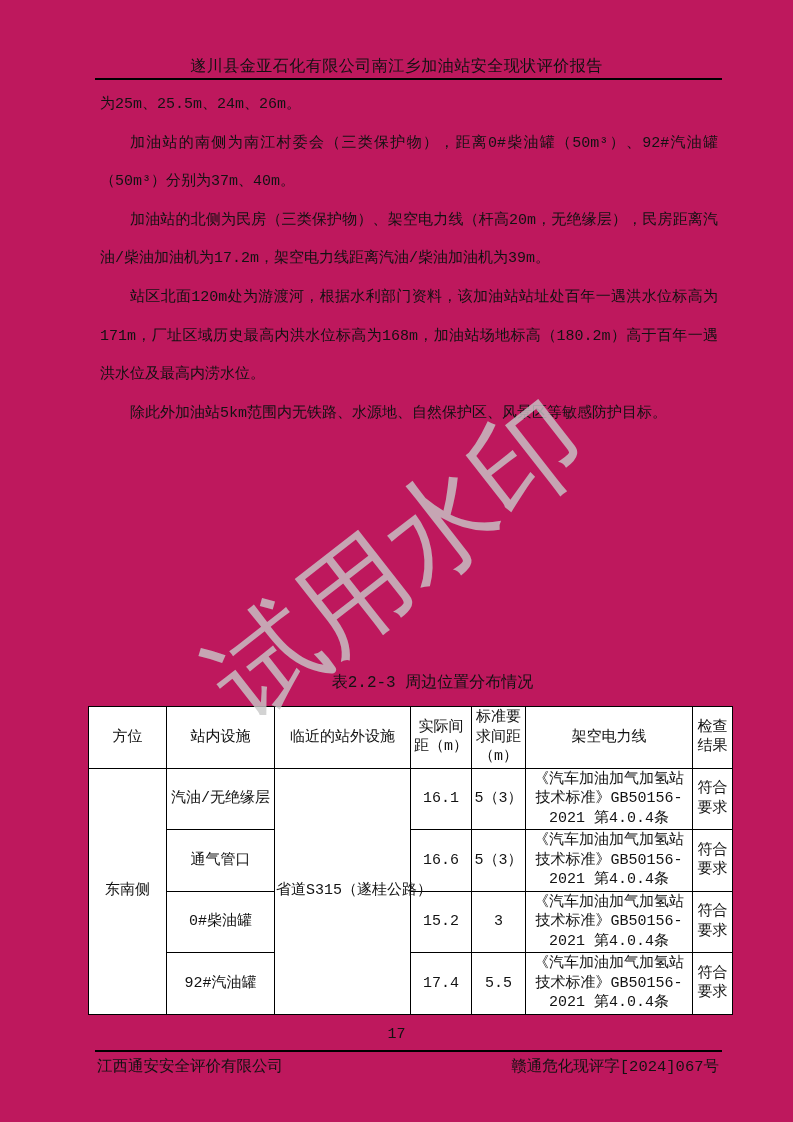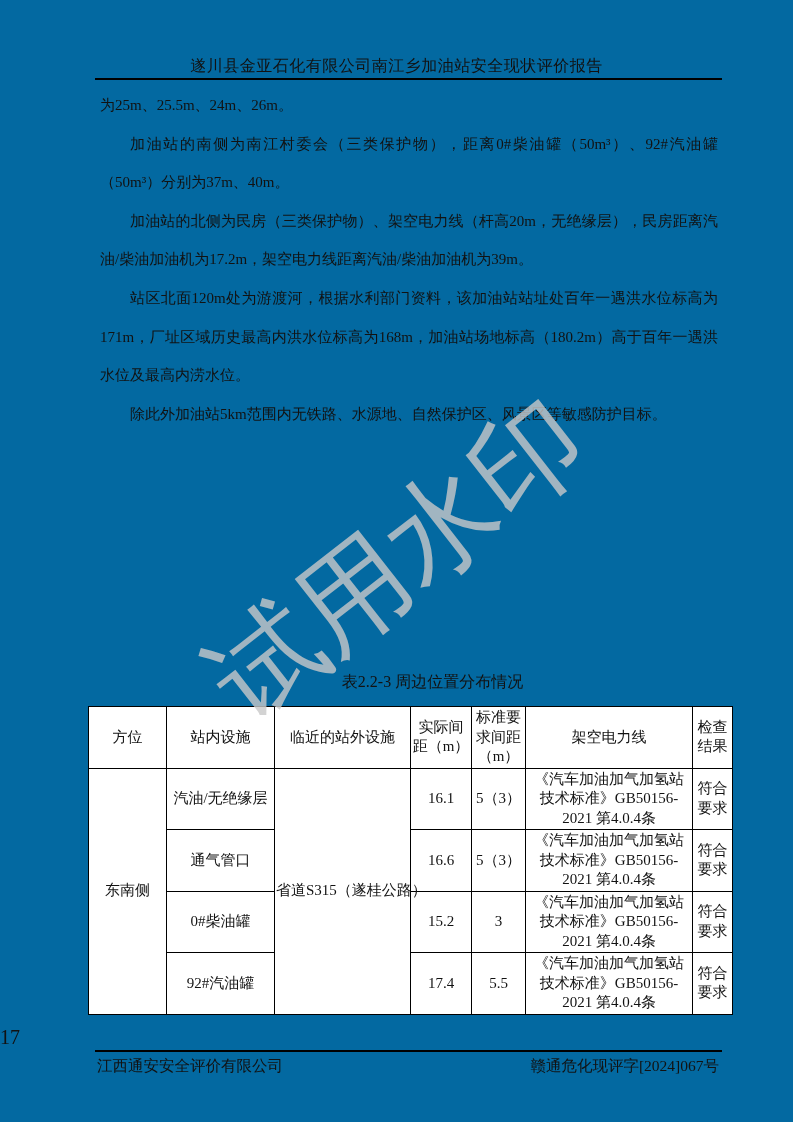--- a/index.html
+++ b/index.html
@@ -1,18 +1,18 @@
 <!DOCTYPE html>
 <html><head>
 <meta charset="utf-8">
 <style>
   html,body{margin:0;padding:0;background:#ffffff;}
   .page{
-    position:relative;width:793px;height:1122px;background:#0369a1;color:#121212;
-    font-family:Liberation Serif, serif;overflow:hidden;
+    position:relative;width:793px;height:1122px;background:#be185d;color:#121212;
+    font-family:Liberation Mono, monospace;overflow:hidden;
   }
   .header-title{
     position:absolute;top:56px;left:0;width:100%;text-align:center;
     font-size:16px;letter-spacing:.5px;
   }
   .header-rule{position:absolute;top:78px;left:95px;width:627px;height:2px;background:#000;}
   .watermark{
     position:absolute;left:155px;top:410px;width:485px;height:300px;
     display:flex;align-items:center;justify-content:center;
     transform:rotate(-38deg);font-size:110px;color:#c9c9c9;opacity:.8;
@@ -31,21 +31,21 @@
   }
   .dist th,.dist td{
     border:1.5px solid #000;font-weight:normal;text-align:center;vertical-align:middle;
     padding:1px;font-size:15px;line-height:1.3;overflow:visible;
   }
   .dist thead tr{height:52px;}
   .dist tbody tr{height:55px;}
   .cell-basis{font-size:14px;line-height:1.35;}
   .cell-facility{white-space:nowrap;font-size:14.5px;}
   .cell-outside{white-space:nowrap;font-size:14.5px;}
-  .page-number{position:absolute;top:1026px;left:0;width:100%;text-align:left;font-size:20px;}
+  .page-number{position:absolute;top:1026px;left:0;width:100%;text-align:center;font-size:15px;}
   .footer-rule{position:absolute;top:1050px;left:95px;width:627px;height:2px;background:#000;}
   .footer-row{
     position:absolute;top:1056px;left:97px;width:622px;
     display:flex;justify-content:space-between;font-size:15.5px;
   }
 </style>
 </head>
 <body>
 
 <div class="page">

